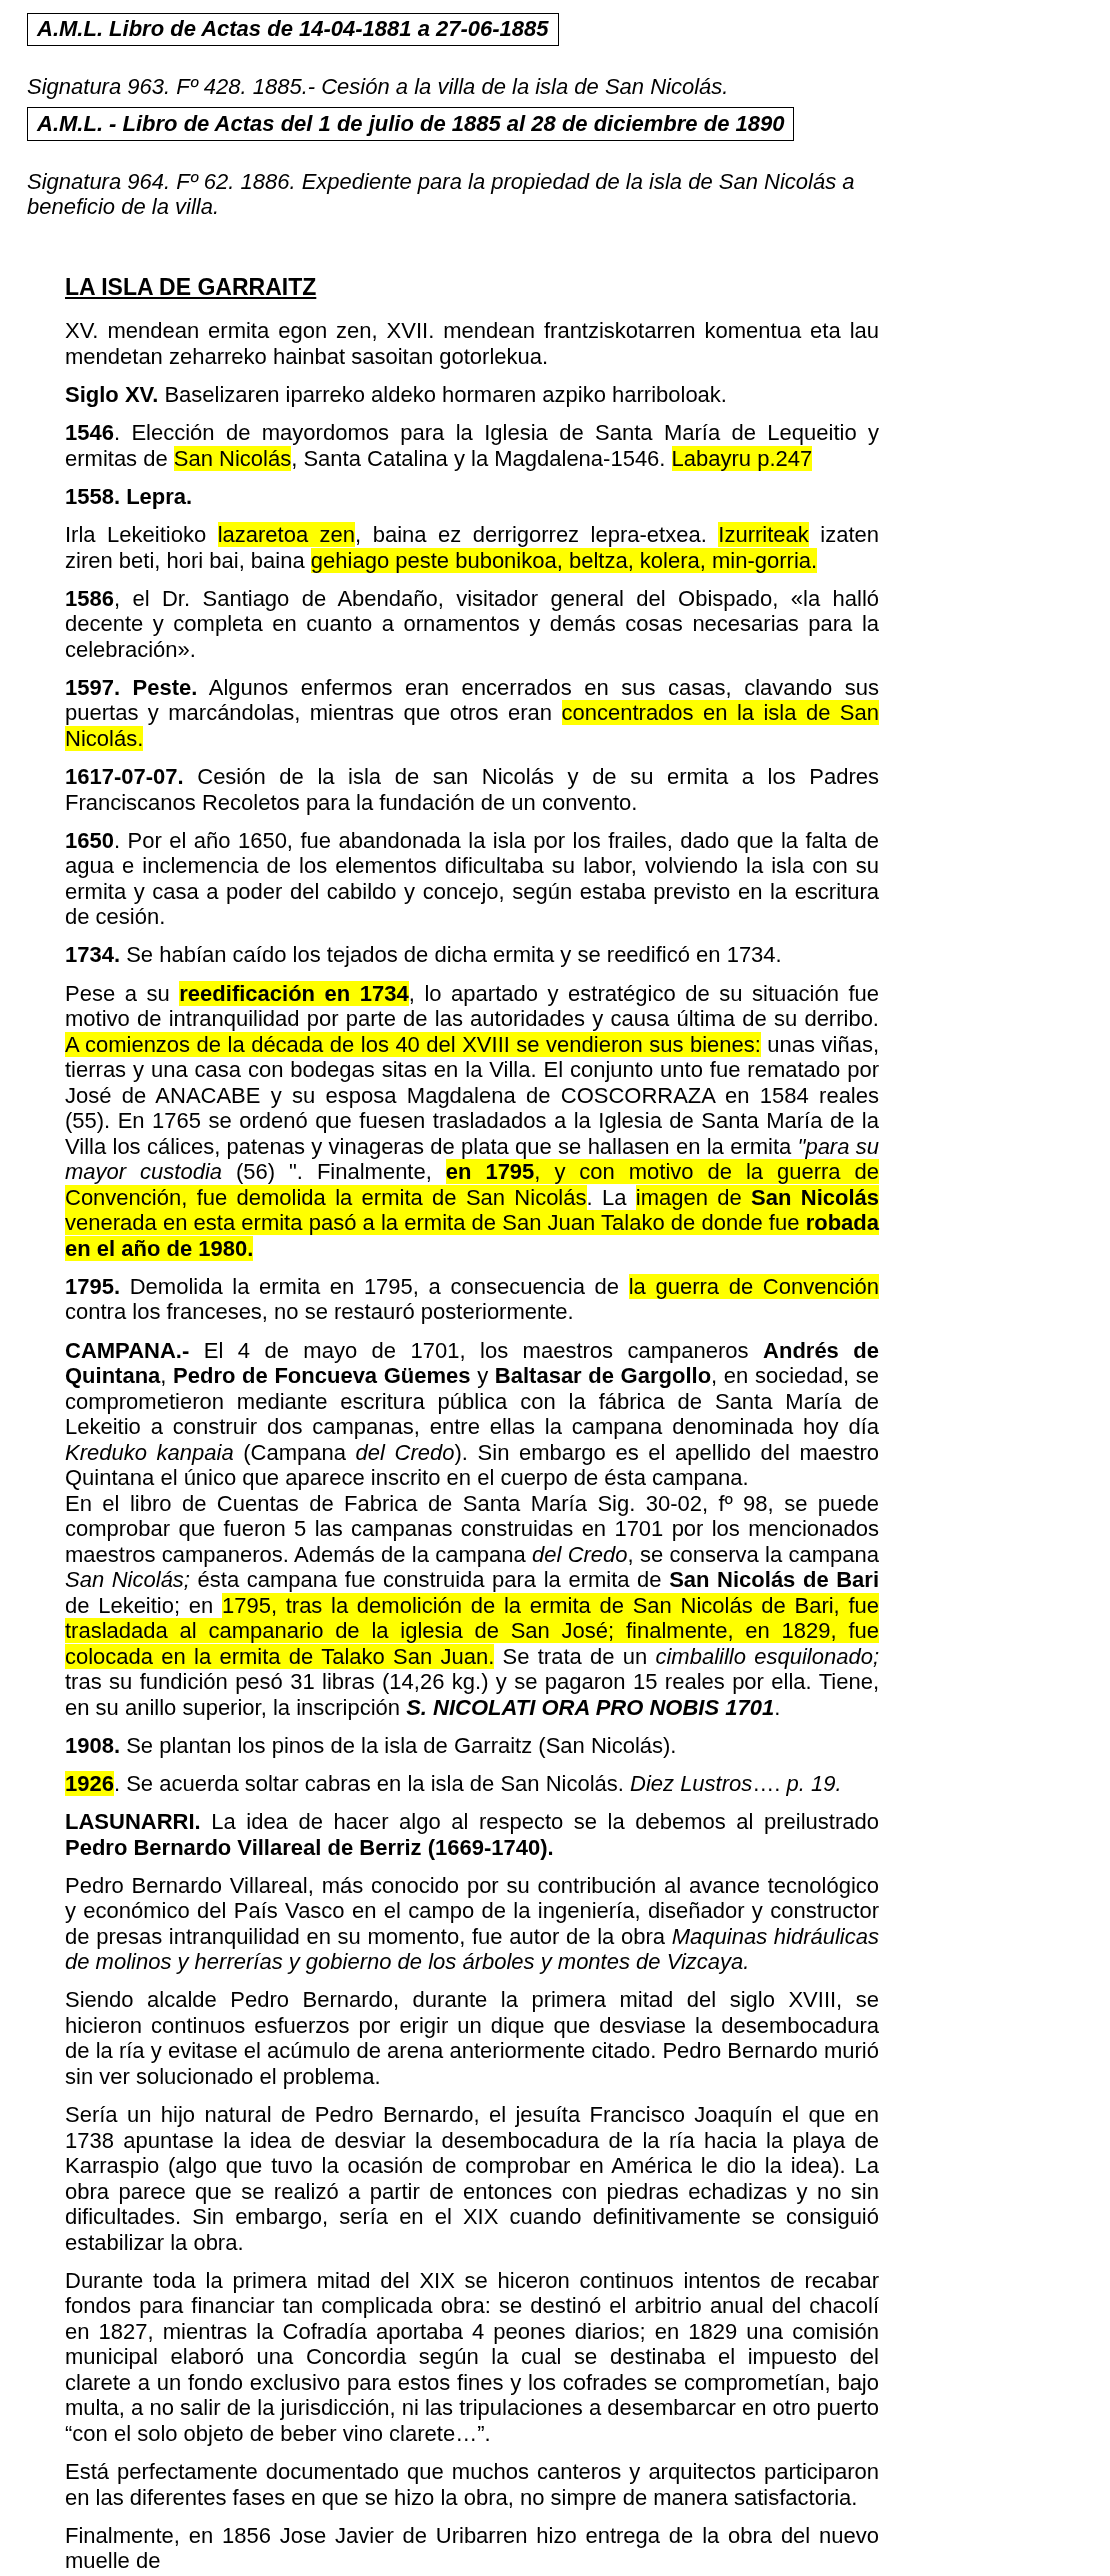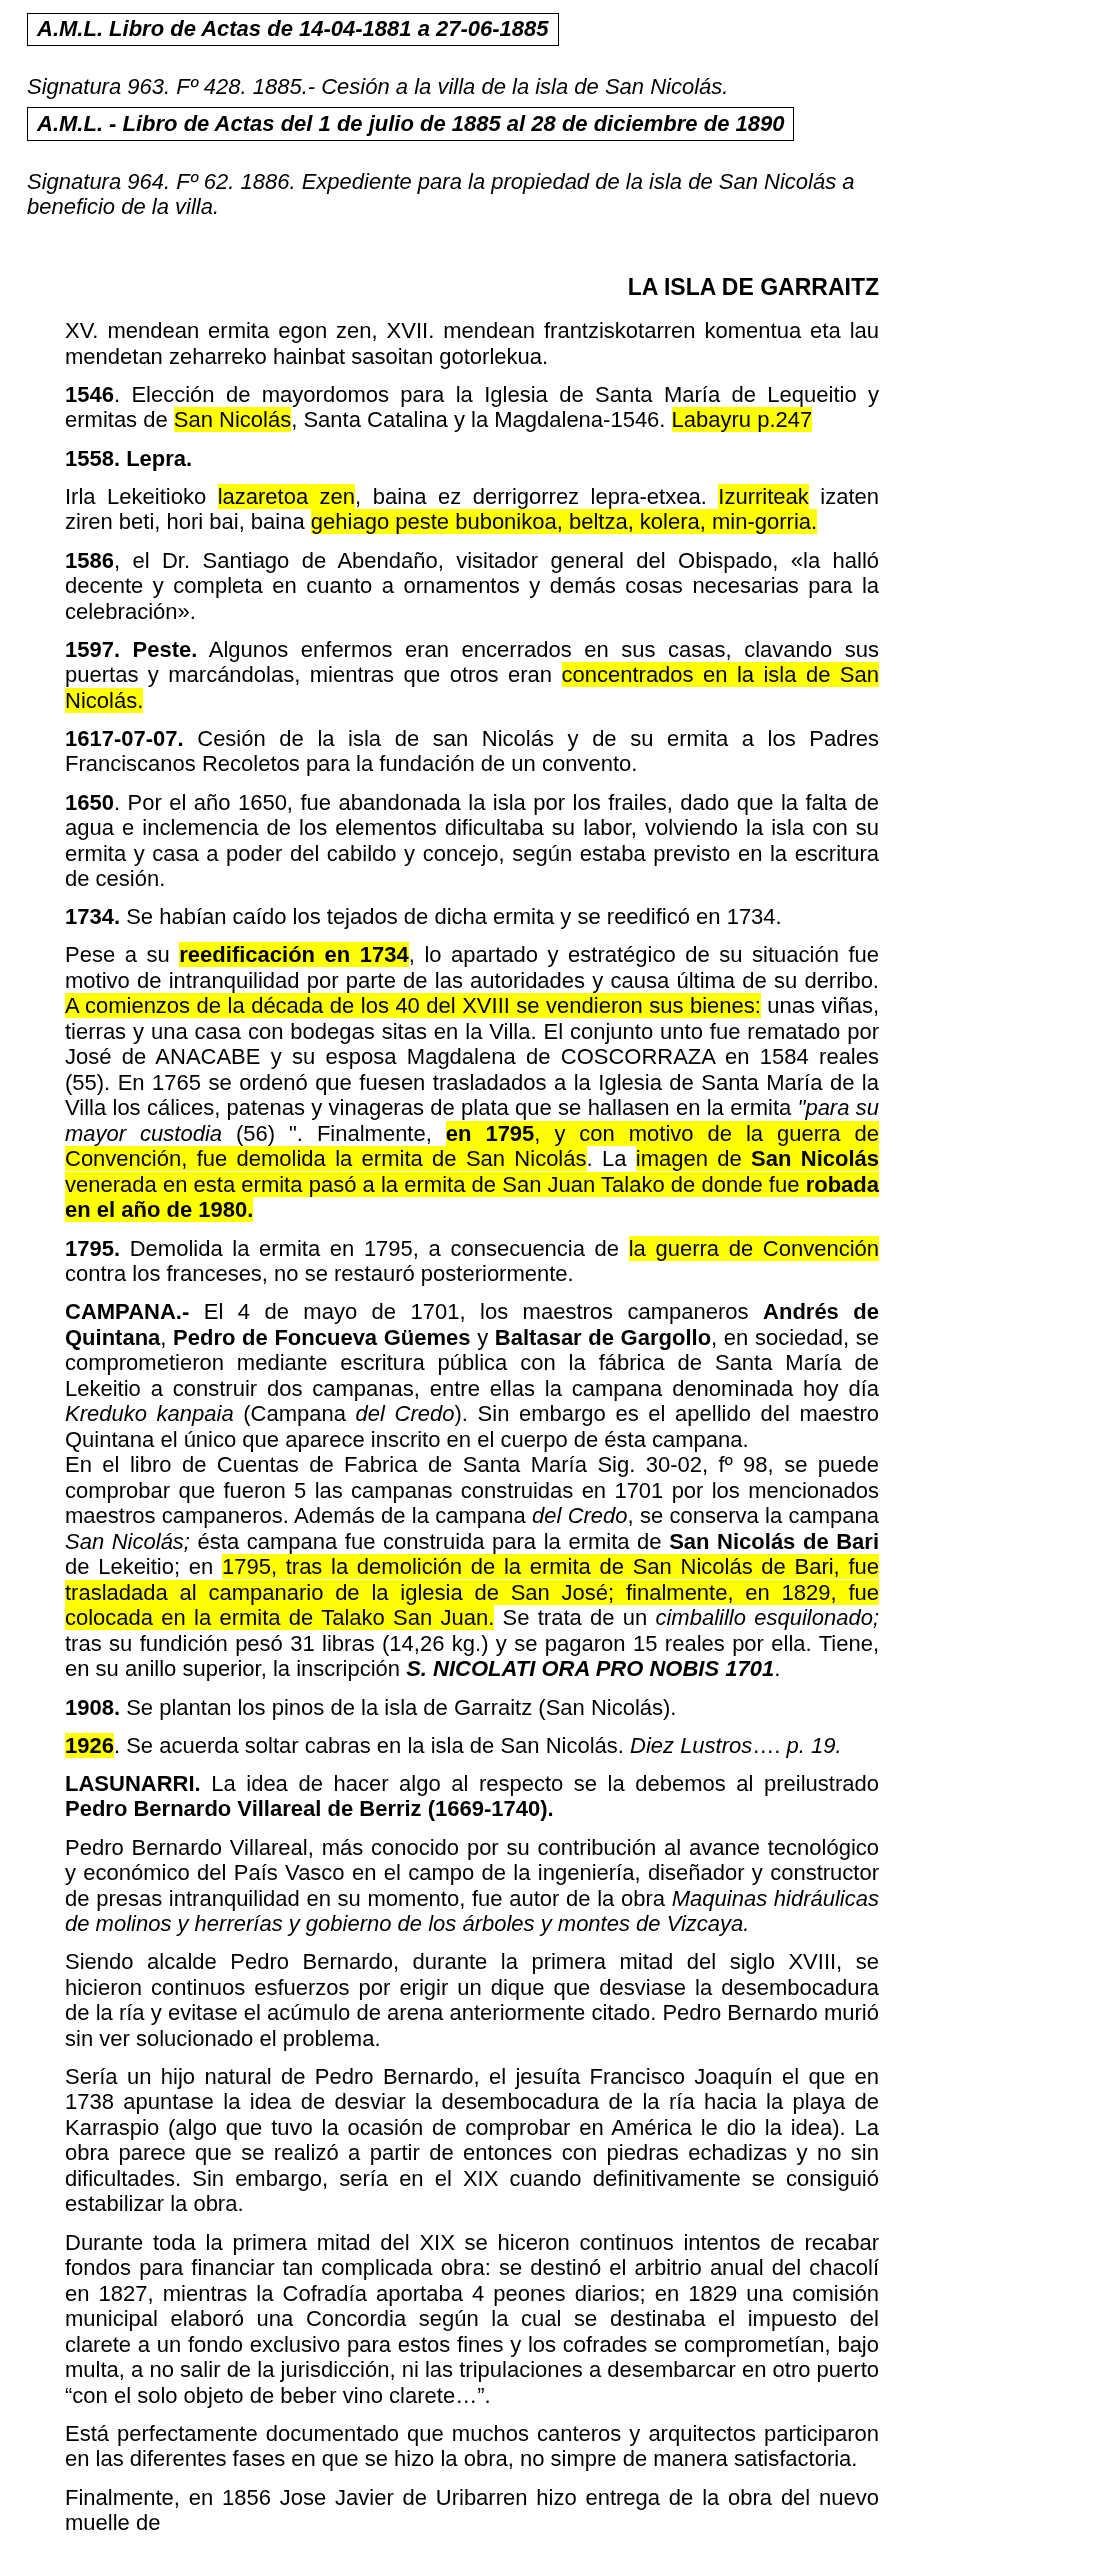--- a/index.html
+++ b/index.html
@@ -21,22 +21,23 @@
     display:inline-block;
     border:1.8px solid #000;
     padding:2.7px 9px 3.6px 9px;
     font-weight:bold;
     line-height:25.5px;
   }
   .sig { margin-top:28px; line-height:25.5px; }
   .box2-wrap { margin-top:7px; }
   .body-col { margin-left:65px; width:814px; }
   .doc-title {
-    text-align:right;
+    text-align:left;
     font-weight:bold;
+    text-decoration:underline;
     font-size:23px;
     line-height:25.5px;
     margin:55px 0 18px 0;
   }
   .para {
     text-align:justify;
     line-height:25.5px;
     margin:0 0 12.7px 0;
   }
   .para.tight { margin-bottom:0; }
@@ -56,20 +57,21 @@
       <div class="hdr-box">A.M.L. - Libro de Actas del 1 de julio de 1885 al 28 de diciembre de 1890</div>
     </div>
     <div class="sig">Signatura 964. Fº 62. 1886. Expediente para la propiedad de la isla de San Nicolás a beneficio de la villa.</div>
   </div>
 
   <div class="body-col">
     <div class="doc-title">LA ISLA DE GARRAITZ</div>
 
     <div>
         <p class="para"><span class="">XV. mendean ermita egon zen, XVII. mendean frantziskotarren komentua eta lau mendetan zeharreko hainbat sasoitan gotorlekua.</span></p>
+        <p class="para"><span class="b ">Siglo XV.</span><span class=""> Baselizaren iparreko aldeko hormaren azpiko harriboloak.</span></p>
         <p class="para"><span class="b ">1546</span><span class="">. Elección de mayordomos para la Iglesia de Santa María de Lequeitio y ermitas de </span><span class="hl">San Nicolás</span><span class="">, Santa Catalina y la Magdalena-1546. </span><span class="hl">Labayru  p.247</span></p>
         <p class="para"><span class="b ">1558. Lepra.</span></p>
         <p class="para"><span class="">Irla Lekeitioko </span><span class="hl">lazaretoa zen</span><span class="">, baina ez derrigorrez lepra-etxea. </span><span class="hl">Izurriteak</span><span class=""> izaten ziren beti, hori bai, baina </span><span class="hl">gehiago peste bubonikoa, beltza, kolera, min-gorria.</span></p>
         <p class="para"><span class="b ">1586</span><span class="">, el Dr. Santiago de Abendaño, visitador general del Obispado, «la halló decente y completa en cuanto a ornamentos y demás cosas necesarias para la celebración».</span></p>
         <p class="para"><span class="b ">1597. Peste.</span><span class=""> Algunos enfermos eran encerrados en sus casas, clavando sus puertas y marcándolas, mientras que otros eran </span><span class="hl">concentrados en la isla de San Nicolás.</span></p>
         <p class="para"><span class="b ">1617-07-07.</span><span class=""> Cesión de la isla de san Nicolás y de su ermita a los Padres Franciscanos Recoletos para la fundación de un convento.</span></p>
         <p class="para"><span class="b ">1650</span><span class="">. Por el año 1650, fue abandonada la isla por los frailes, dado que la falta de agua e inclemencia de los elementos dificultaba su labor, volviendo la isla con su ermita y casa a poder del cabildo y concejo, según estaba previsto en la escritura de cesión.</span></p>
         <p class="para"><span class="b ">1734.</span><span class=""> Se habían caído los tejados de dicha ermita y se reedificó en 1734.</span></p>
         <p class="para"><span class="">Pese a su </span><span class="b hl">reedificación en 1734</span><span class="">, lo apartado y estratégico de su situación fue motivo de intranquilidad por parte de las autoridades y causa última de su derribo. </span><span class="hl">A comienzos de la década de los 40 del XVIII se vendieron sus bienes:</span><span class=""> unas viñas, tierras y una casa con bodegas sitas en la Villa. El conjunto unto fue rematado por José de ANACABE y su esposa Magdalena de COSCORRAZA en 1584 reales (55). En 1765 se ordenó que fuesen trasladados a la Iglesia de Santa María de la Villa los cálices, patenas y vinageras de plata que se hallasen en la ermita </span><span class="i ">"para su mayor custodia</span><span class=""> (56) ". Finalmente, </span><span class="b hl">en 1795</span><span class="hl">, y con motivo de la guerra de Convención, fue demolida la ermita de San Nicolás</span><span class="">. La </span><span class="hl">imagen de </span><span class="b hl">San Nicolás</span><span class="hl"> venerada en esta ermita pasó a la ermita de San Juan Talako de donde fue </span><span class="b hl">robada en el año de 1980.</span></p>
         <p class="para"><span class="b ">1795.</span><span class=""> Demolida la ermita en 1795, a consecuencia de </span><span class="hl">la guerra de Convención</span><span class=""> contra los franceses, no se restauró posteriormente.</span></p>

